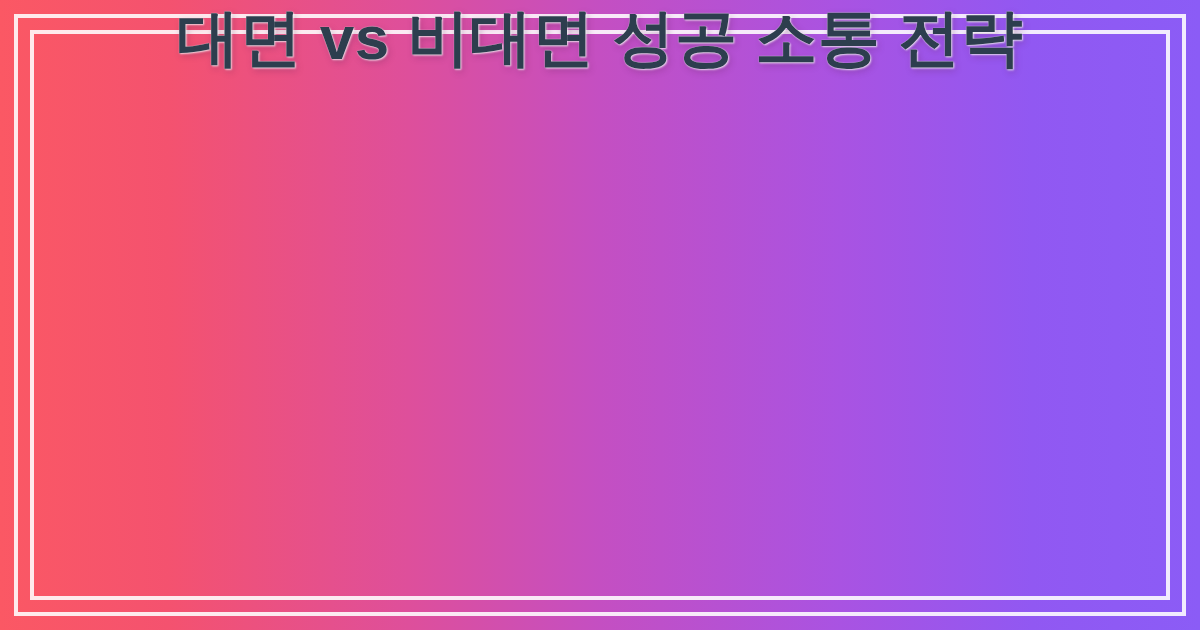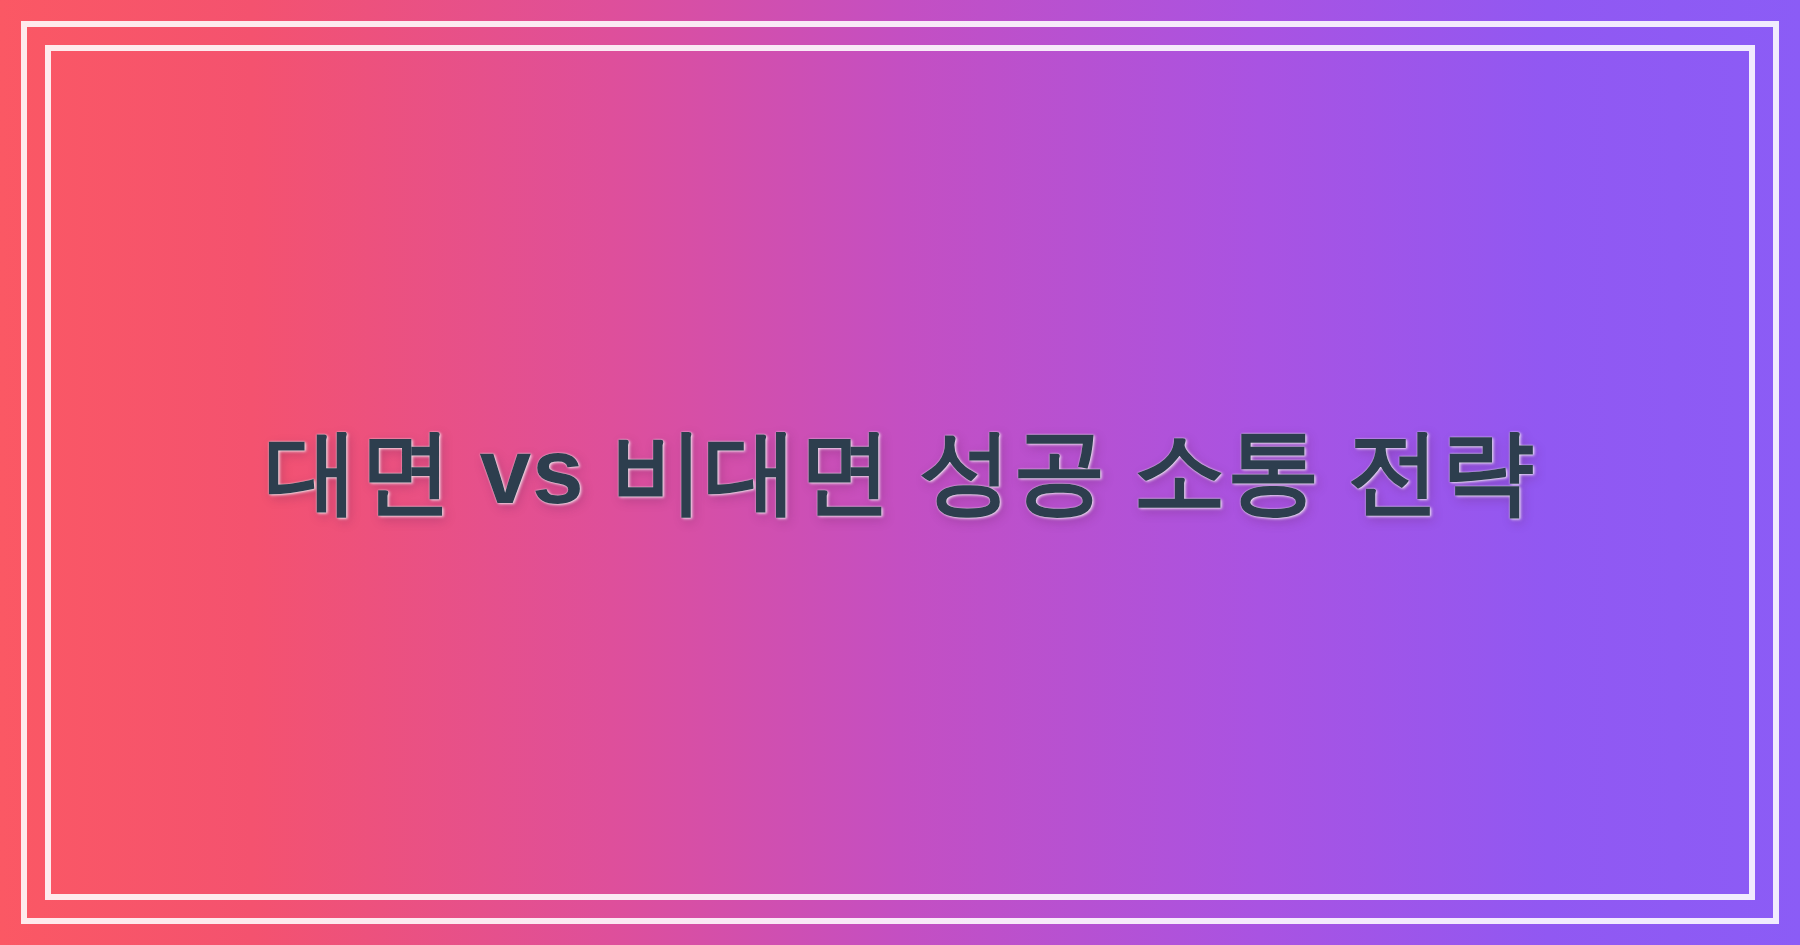--- a/index.html
+++ b/index.html
@@ -46,21 +46,20 @@
   }
 
   
   .content {
     position: absolute;
     left: 0;
     top: 0;
     width: 1200px;
     height: 630px;
     display: flex;
-    align-items: center;
     justify-content: center;
     padding: 0 90px;
     box-sizing: border-box;
   }
 
   .title {
     margin: 0;
     text-align: center;
     color: #2D3E4E;
     font-size: 62px;

